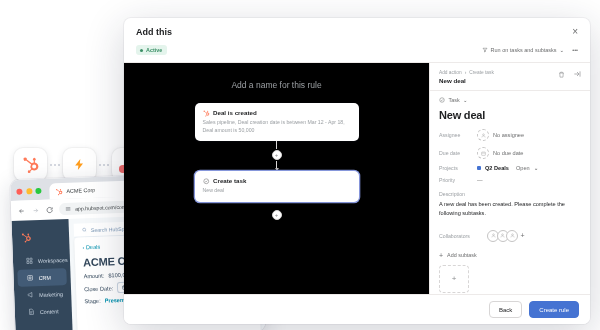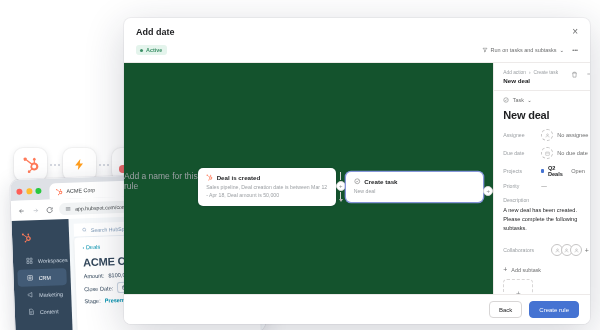--- a/index.html
+++ b/index.html
@@ -80,21 +80,21 @@
   .m-subrow{display:flex;align-items:center;margin-top:8px;padding-bottom:7px;}
   .badge-active{background:#e4f4ec;color:#3b8f66;font-size:5.4px;font-weight:700;
                  border-radius:3px;padding:2.2px 5px 2.2px 4px;display:inline-flex;align-items:center;gap:3px;}
   .badge-active .dot{width:3px;height:3px;border-radius:50%;background:#3b8f66;display:block;}
   .m-headright{margin-left:auto;display:flex;align-items:center;gap:8px;
                font-size:5.5px;color:#6d6e6f;}
   .m-headright .pill{display:flex;align-items:center;gap:3px;}
   .m-body{flex:1;display:flex;min-height:0;border-top:1px solid #edeae9;}
 
   
-  .canvas{flex:1;background:#14532d;position:relative;display:flex;flex-direction:row;
+  .canvas{flex:1;background:#000000;position:relative;display:flex;flex-direction:column;
           align-items:center;padding-top:17px;}
   .canvas-name{font-size:8.5px;color:#9ca0a4;margin-bottom:13px;}
   .node{width:148px;background:#fff;border-radius:5px;padding:6px 8px 7px 8px;
         box-shadow:0 1px 3px rgba(30,35,60,.13), 0 0 0 1px rgba(30,35,60,.05);}
   .node.sel{box-shadow:0 1px 4px rgba(30,35,60,.10), 0 0 0 1.3px #8a9ae0;}
   .node-t{display:flex;align-items:center;gap:4px;font-size:6.2px;font-weight:700;color:#1e1f21;}
   .node-d{font-size:5.2px;color:#9ca0a4;line-height:1.45;margin-top:3px;}
   .connector{display:flex;flex-direction:column;align-items:center;height:30px;justify-content:center;}
   .conn-line{width:1px;flex:1;background:#d8d6d6;}
   .plus-sm{width:8px;height:8px;border-radius:50%;background:#fff;border:1px solid #d8d6d6;
@@ -278,21 +278,21 @@
             </div>
           </div>
         </div>
       </div>
     </div>
   </div>
 
   <div class="modal">
     <div class="m-head">
       <div class="m-titlerow">
-        <span class="m-title">Add date</span>
+        <span class="m-title">Add this</span>
         <span class="m-close">×</span>
       </div>
       <div class="m-subrow">
         <span class="badge-active">
           <span class="dot"></span>
           <span>Active</span>
         </span>
         <span class="m-headright">
           <span class="pill">
             <svg width="6" height="6" viewBox="0 0 24 24" fill="none" stroke="#6d6e6f" stroke-width="2">

